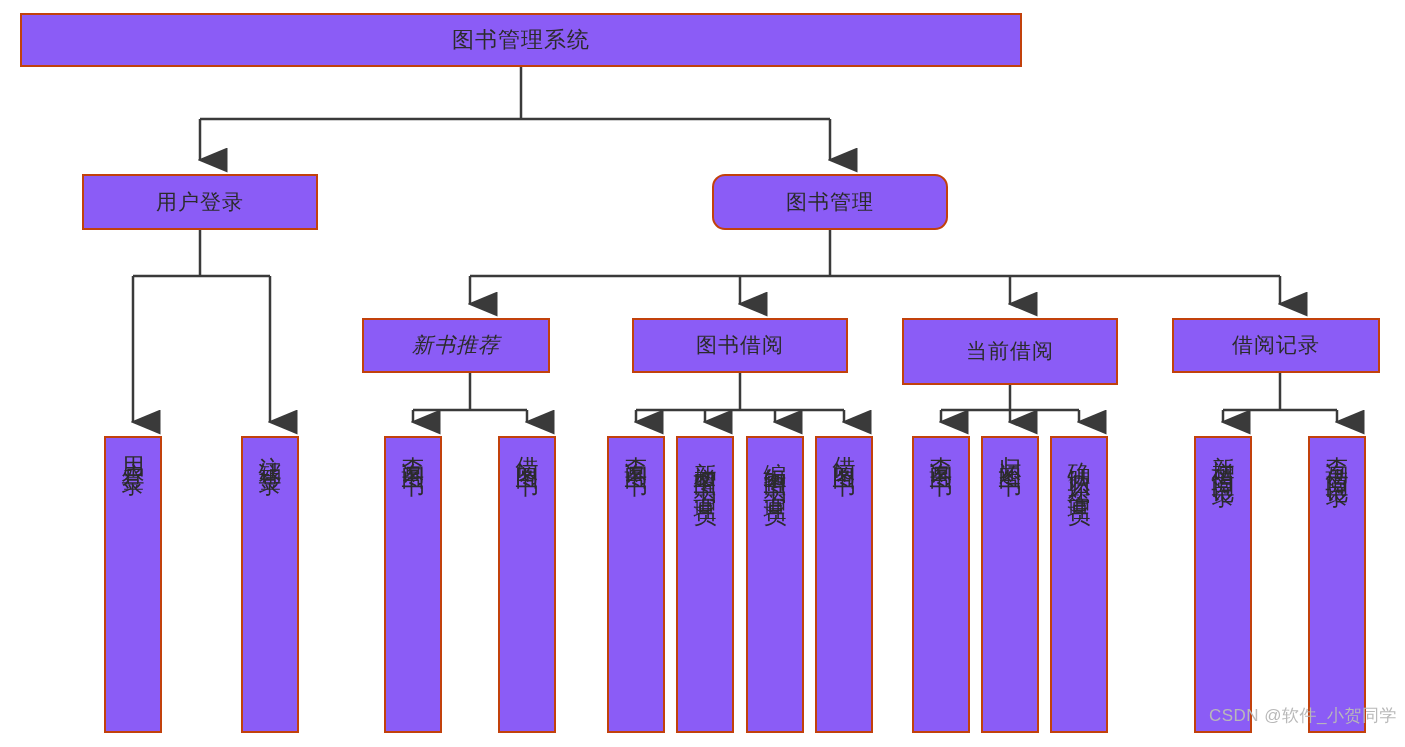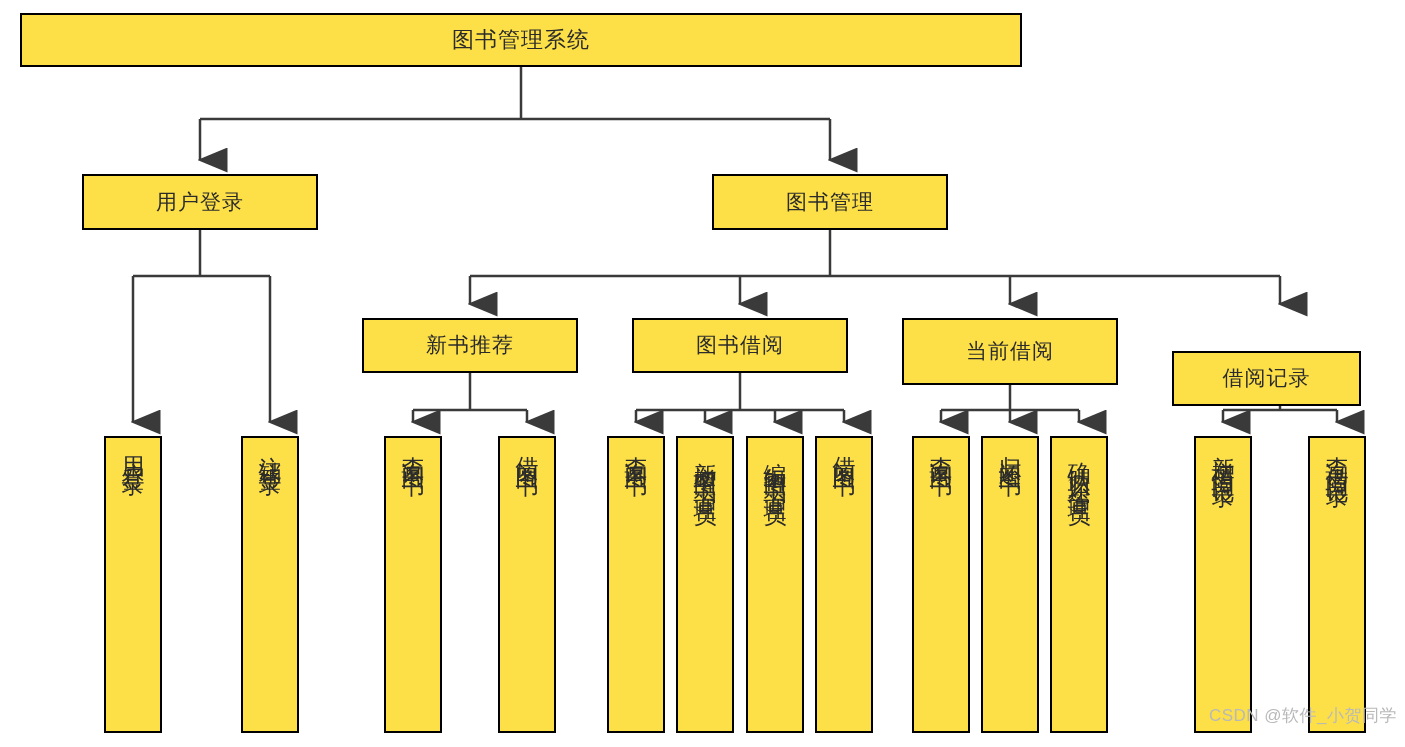--- a/index.html
+++ b/index.html
@@ -6,22 +6,22 @@
   body{
     font-family:"Liberation Sans","DejaVu Sans",sans-serif;
     width:1405px;height:747px;position:relative;overflow:hidden;
   }
   #stage{position:absolute;left:0;top:0;width:1405px;height:747px;}
   svg.wires{position:absolute;left:0;top:0;width:1405px;height:747px;pointer-events:none;}
 
   .node{
     position:absolute;
     box-sizing:border-box;
-    background:#fde047;
-    border:2px solid #000000;
+    background:#8b5cf6;
+    border:2px solid #c2410c;
     display:flex;align-items:center;justify-content:center;
     color:#2b2b2b;
     z-index:2;
   }
   .node .lbl{
     display:block;
     text-align:center;
     line-height:1.08;
     white-space:nowrap;
   }
@@ -108,34 +108,34 @@
     </g>
   </svg>
 
   <div class="node hbox root" style="left:20px;top:13px;width:1002px;height:54px;">
     <span class="lbl">图书管理系统</span>
   </div>
 
   <div class="node hbox" style="left:82px;top:174px;width:236px;height:56px;">
     <span class="lbl">用户登录</span>
   </div>
-  <div class="node hbox" style="left:712px;top:174px;width:236px;height:56px;">
+  <div class="node hbox" style="left:712px;top:174px;width:236px;height:56px;border-radius:13px;">
     <span class="lbl">图书管理</span>
   </div>
 
-  <div class="node hbox" style="left:362px;top:318px;width:216px;height:55px;">
+  <div class="node hbox" style="left:362px;top:318px;width:188px;height:55px;font-style:italic;">
     <span class="lbl">新书推荐</span>
   </div>
   <div class="node hbox" style="left:632px;top:318px;width:216px;height:55px;">
     <span class="lbl">图书借阅</span>
   </div>
   <div class="node hbox" style="left:902px;top:318px;width:216px;height:67px;">
     <span class="lbl">当前借阅</span>
   </div>
-  <div class="node hbox" style="left:1172px;top:318px;width:189px;height:55px;margin-top:33px;">
+  <div class="node hbox" style="left:1172px;top:318px;width:208px;height:55px;">
     <span class="lbl">借阅记录</span>
   </div>
 
   <div class="node vbox center" style="left:104px;top:436px;width:58px;height:297px;">
     <span class="lbl">用户登录</span>
   </div>
   <div class="node vbox center" style="left:241px;top:436px;width:58px;height:297px;">
     <span class="lbl">注销登录</span>
   </div>
 

